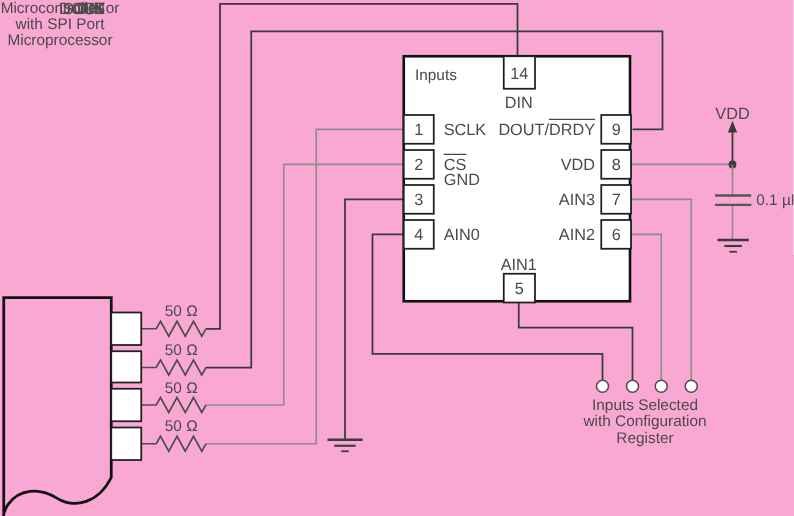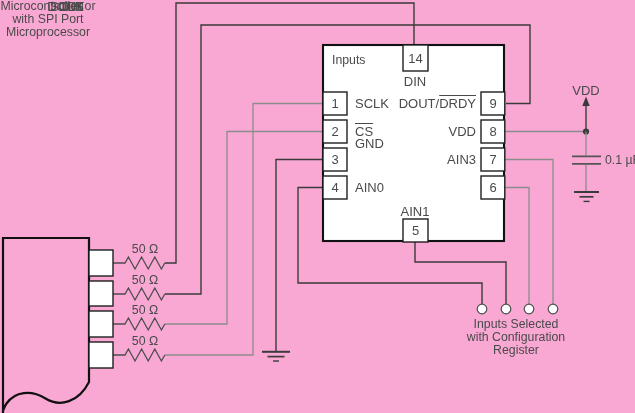--- a/index.html
+++ b/index.html
@@ -121,20 +121,21 @@
   <div class="lbl c" style="left:403px;top:224px;width:25px;">5</div>
 
   <div class="lbl" style="left:355px;top:97px;">SCLK</div>
   <div class="lbl" style="left:355px;top:125px;"><span class="ov">CS</span></div>
   <div class="lbl" style="left:355px;top:137px;">GND</div>
   <div class="lbl" style="left:355px;top:181px;">AIN0</div>
 
   <div class="lbl r" style="left:352px;top:97px;width:124px;"><span>DOUT/</span><span class="ov">DRDY</span></div>
   <div class="lbl r" style="left:352px;top:125px;width:124px;">VDD</div>
   <div class="lbl r" style="left:352px;top:153px;width:124px;">AIN3</div>
+  <div class="lbl r" style="left:352px;top:181px;width:124px;">AIN2</div>
 
   <div class="lbl c" style="left:391px;top:75px;width:48px;">DIN</div>
   <div class="lbl c" style="left:391px;top:205px;width:48px;">AIN1</div>
 
   <div class="lbl c" style="left:560px;top:84px;width:52px;">VDD</div>
   <div class="lbl s12" style="left:605px;top:154px;">0.1 µF</div>
 
   <div class="lbl c s12" style="left:441px;top:318px;width:150px;">
     <div>Inputs Selected</div>
     <div>with Configuration</div>

